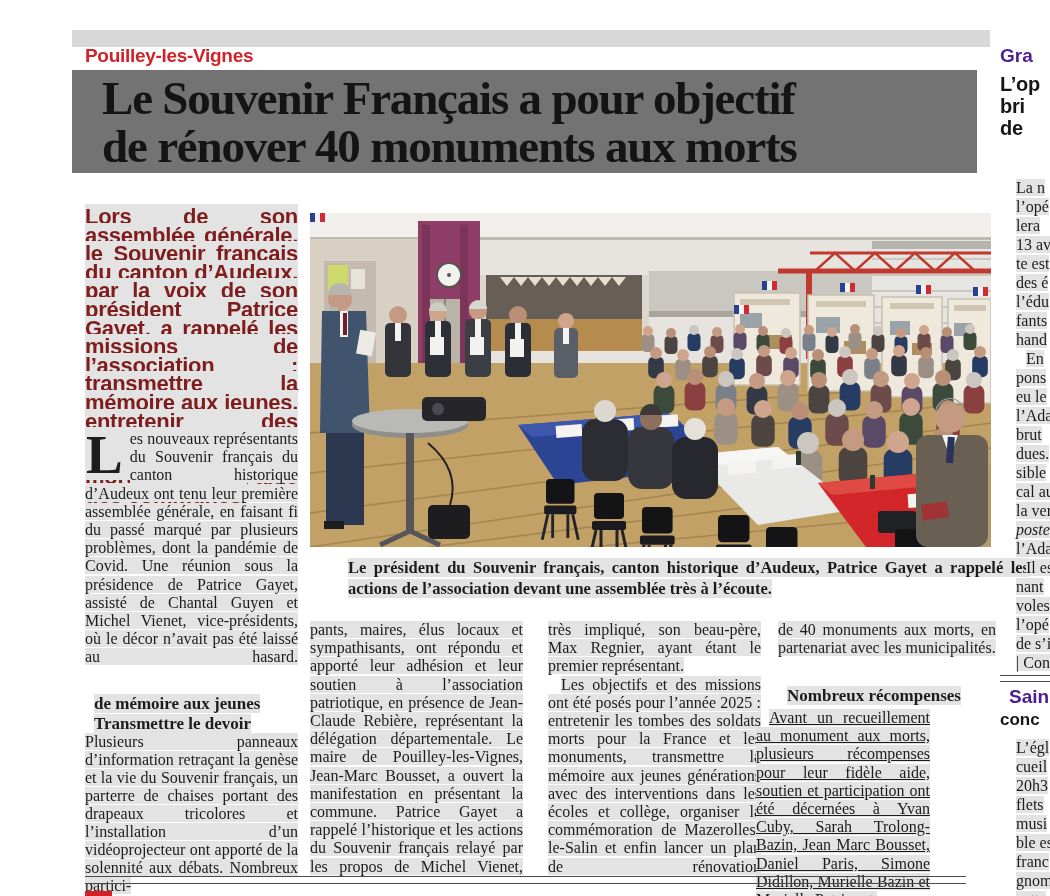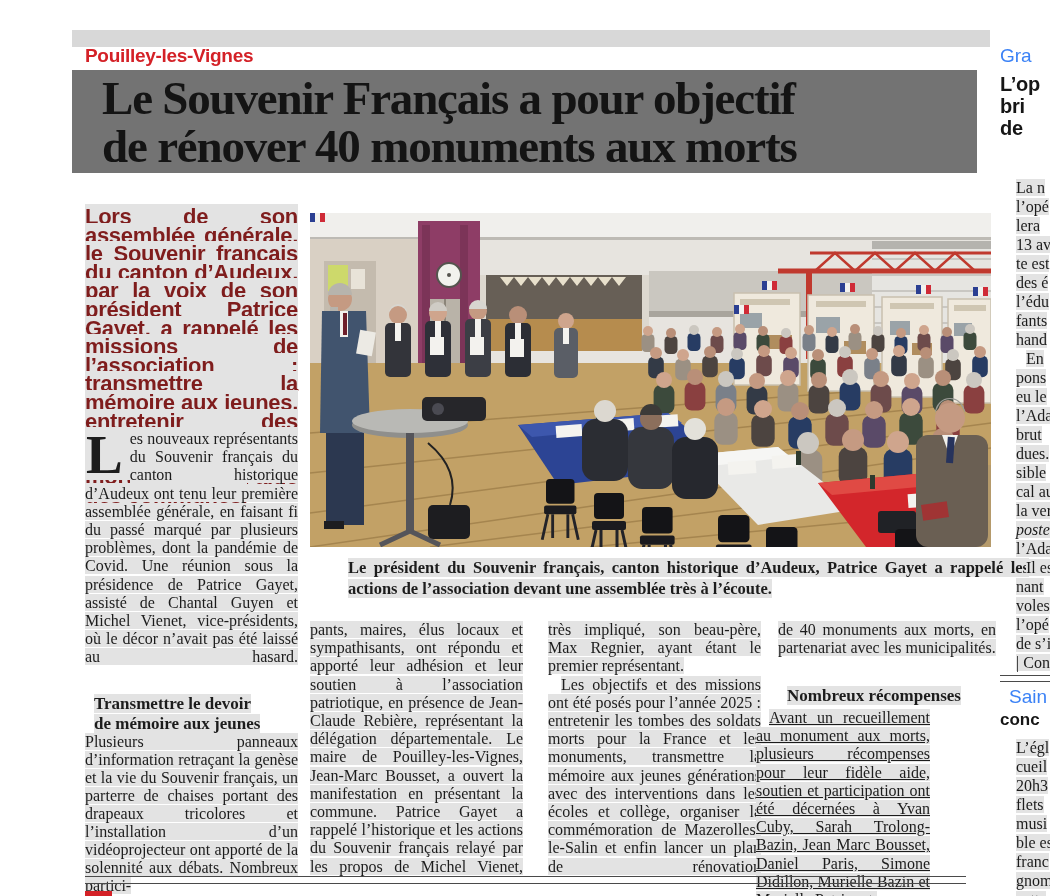--- a/index.html
+++ b/index.html
@@ -21,22 +21,22 @@
   .bodytext{font-size:16px;line-height:18.2px;text-align:justify;margin:0;}
   .cont{text-align-last:justify;}
   .ind-first{text-indent:13px;}
   .dropcap{float:left;font-weight:bold;font-size:55px;line-height:50px;padding:0 7px 0 1px;}
   .subhead{font-weight:bold;font-size:17px;line-height:20px;text-indent:9px;}
   .caption{font-weight:bold;font-size:16.5px;line-height:21px;text-align:justify;}
   
   .dr-line{position:absolute;height:0;border-top:1.5px solid #4a4a4a;}
   .red-stub{position:absolute;background:#d42127;}
   
-  .sb-kicker{font-family:"Liberation Sans",sans-serif;font-weight:normal;font-size:19px;
-             color:#3b82f6;white-space:nowrap;}
+  .sb-kicker{font-family:"Liberation Sans",sans-serif;font-weight:bold;font-size:19px;
+             color:#4c1d95;white-space:nowrap;}
   .sb-hline{font-family:"Liberation Sans",sans-serif;font-weight:bold;font-size:20px;
             line-height:22px;color:#161616;white-space:nowrap;letter-spacing:-0.3px;}
   .sb-h2{font-family:"Liberation Sans",sans-serif;font-weight:bold;font-size:17px;
          color:#161616;white-space:nowrap;}
   .sb-line{font-size:16px;line-height:19px;white-space:nowrap;margin-left:16px;}
   .sb-line.ind{text-indent:10px;}
   .sb-line.ital{font-style:italic;}
   .photo-frame{overflow:hidden;}
 </style>
 </head>
@@ -345,22 +345,22 @@
         <rect x="612" y="290" width="26" height="16" fill="#a03434" transform="rotate(-8 625 298)"></rect>
       </g>
     </svg>
   </div>
 
   <div class="abs caption" style="left:310px;top:557px;width:681px;padding-left:38px;"><span class="shade">Le président du Souvenir français, canton historique d’Audeux, Patrice Gayet a rappelé les actions de l’association devant une assemblée très à l’écoute.</span></div>
 
   <p class="abs bodytext cont" style="left:85px;top:430px;width:213px;"><span class="dropcap shade">L</span><span class="shade">es nouveaux représentants du Souvenir français du canton historique d’Audeux ont tenu leur première assemblée générale, en faisant fi du passé marqué par plusieurs problèmes, dont la pandémie de Covid. Une réunion sous la présidence de Patrice Gayet, assisté de Chantal Guyen et Michel Vienet, vice-présidents, où le décor n’avait pas été laissé au hasard.</span></p>
 
   <div class="abs subhead" style="left:85px;top:694px;width:213px;">
+    <div><span class="shade">de mémoire aux jeunes</span></div>
     <div><span class="shade">Transmettre le devoir</span></div>
-    <div><span class="shade">de mémoire aux jeunes</span></div>
   </div>
 
   <p class="abs bodytext cont" style="left:85px;top:733px;width:213px;line-height:18px;"><span class="shade">Plusieurs panneaux d’information retraçant la genèse et la vie du Souvenir français, un parterre de chaises portant des drapeaux tricolores et l’installation d’un vidéoprojecteur ont apporté de la solennité aux débats. Nombreux partici-</span></p>
 
   <p class="abs bodytext cont" style="left:310px;top:621px;width:213px;"><span class="shade">pants, maires, élus locaux et sympathisants, ont répondu et apporté leur adhésion et leur soutien à l’association patriotique, en présence de Jean-Claude Rebière, représentant la délégation départementale. Le maire de Pouilley-les-Vignes, Jean-Marc Bousset, a ouvert la manifestation en présentant la commune. Patrice Gayet a rappelé l’historique et les actions du Souvenir français relayé par les propos de Michel Vienet,</span></p>
 
   <div class="abs" style="left:548px;top:621px;width:213px;">
     <p class="bodytext"><span class="shade">très impliqué, son beau-père, Max Regnier, ayant étant le premier représentant.</span></p>
     <p class="bodytext cont ind-first"><span class="shade">Les objectifs et des missions ont été posés pour l’année 2025 : entretenir les tombes des soldats morts pour la France et les monuments, transmettre la mémoire aux jeunes générations avec des interventions dans les écoles et collège, organiser la commémoration de Mazerolles-le-Salin et enfin lancer un plan de rénovation</span></p>
   </div>

